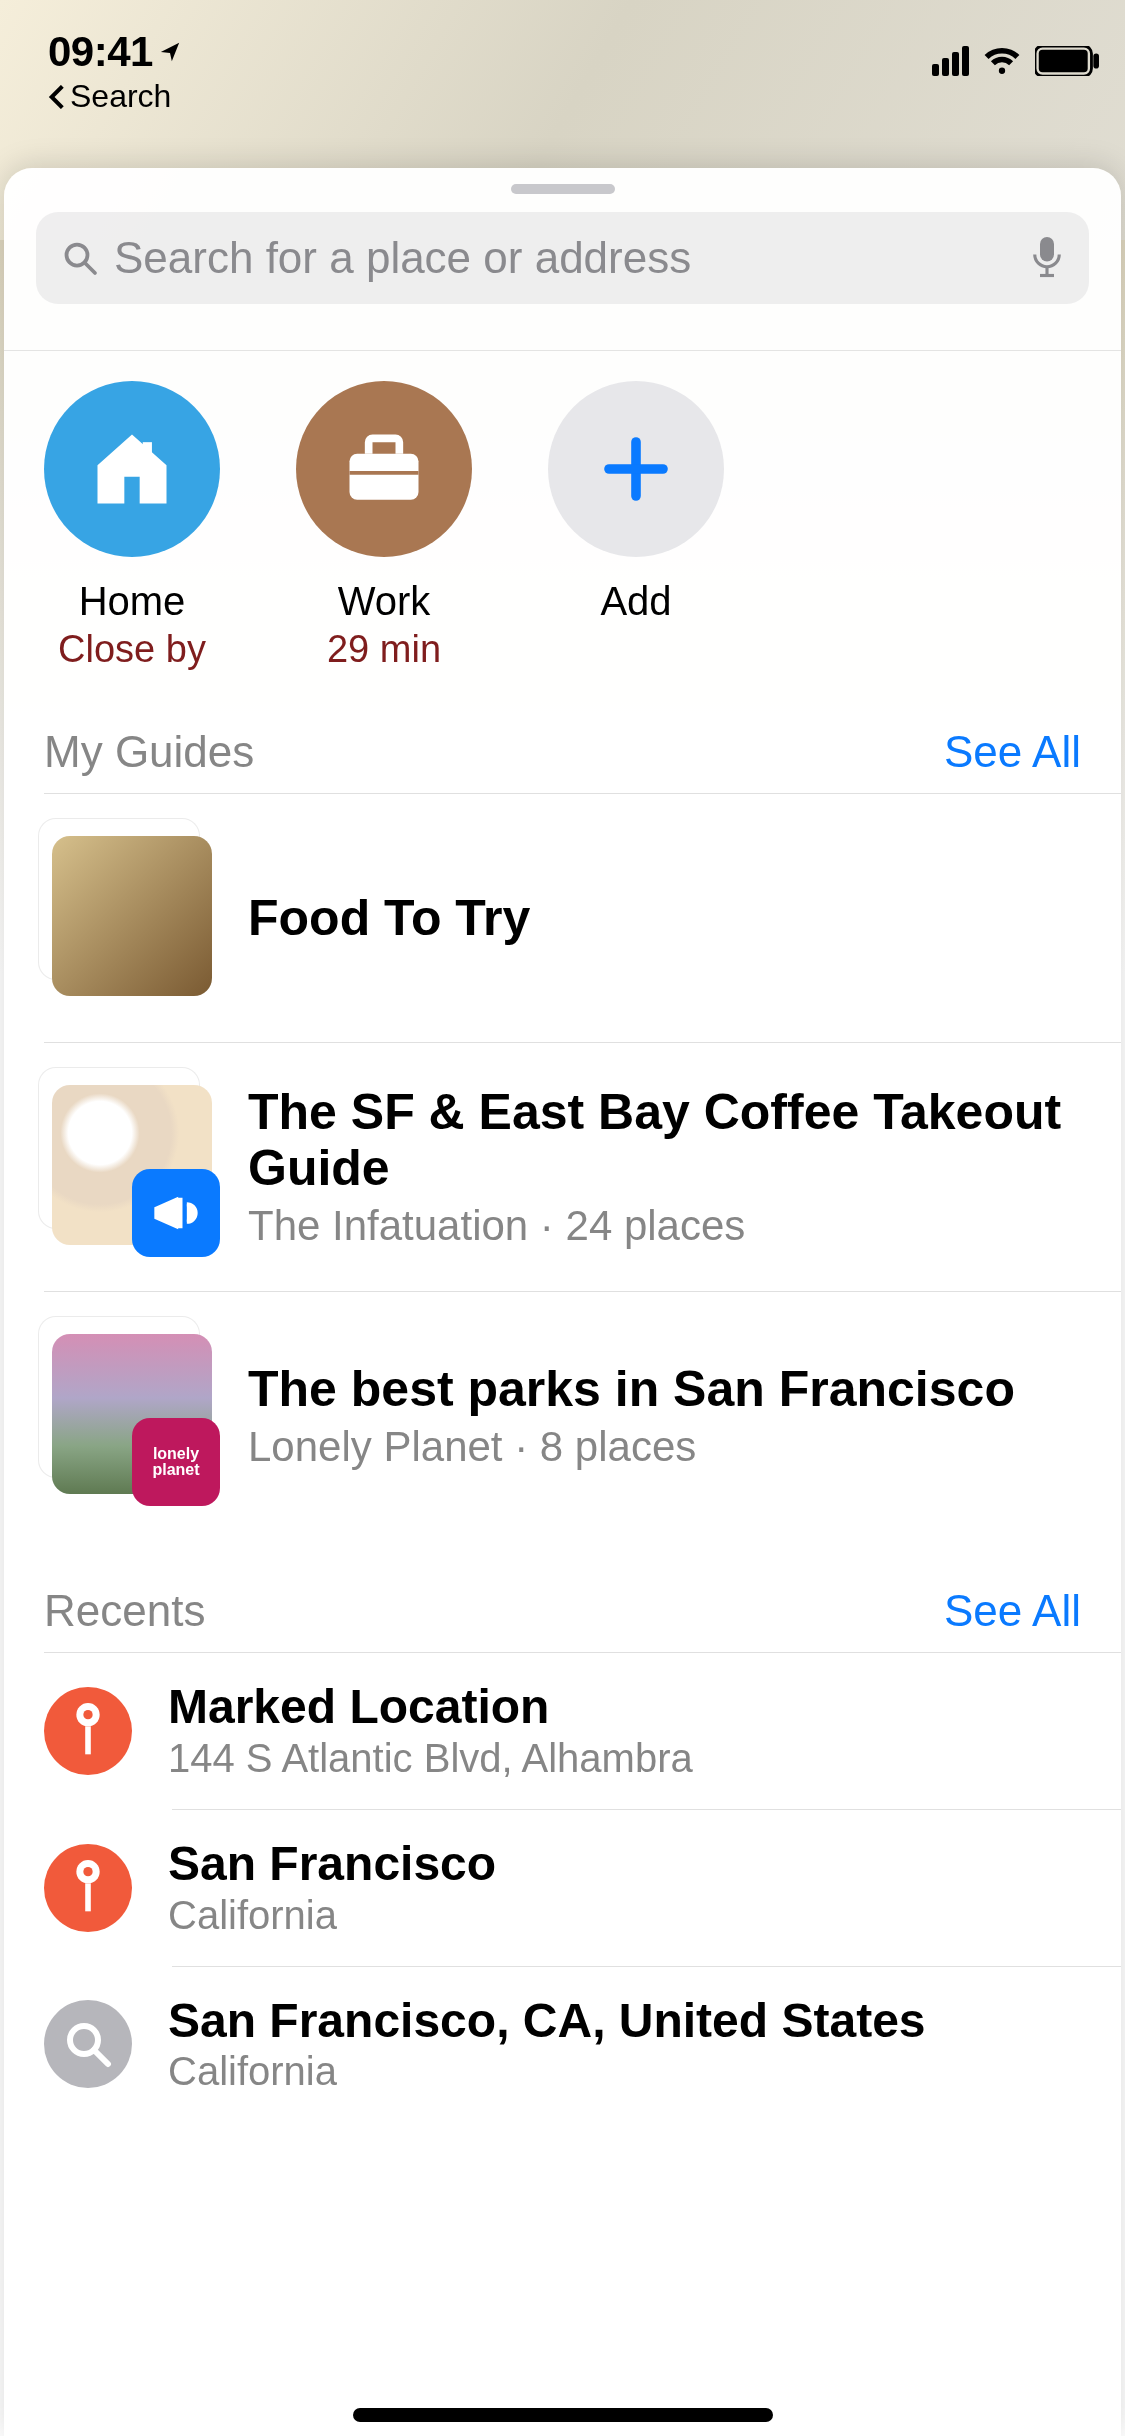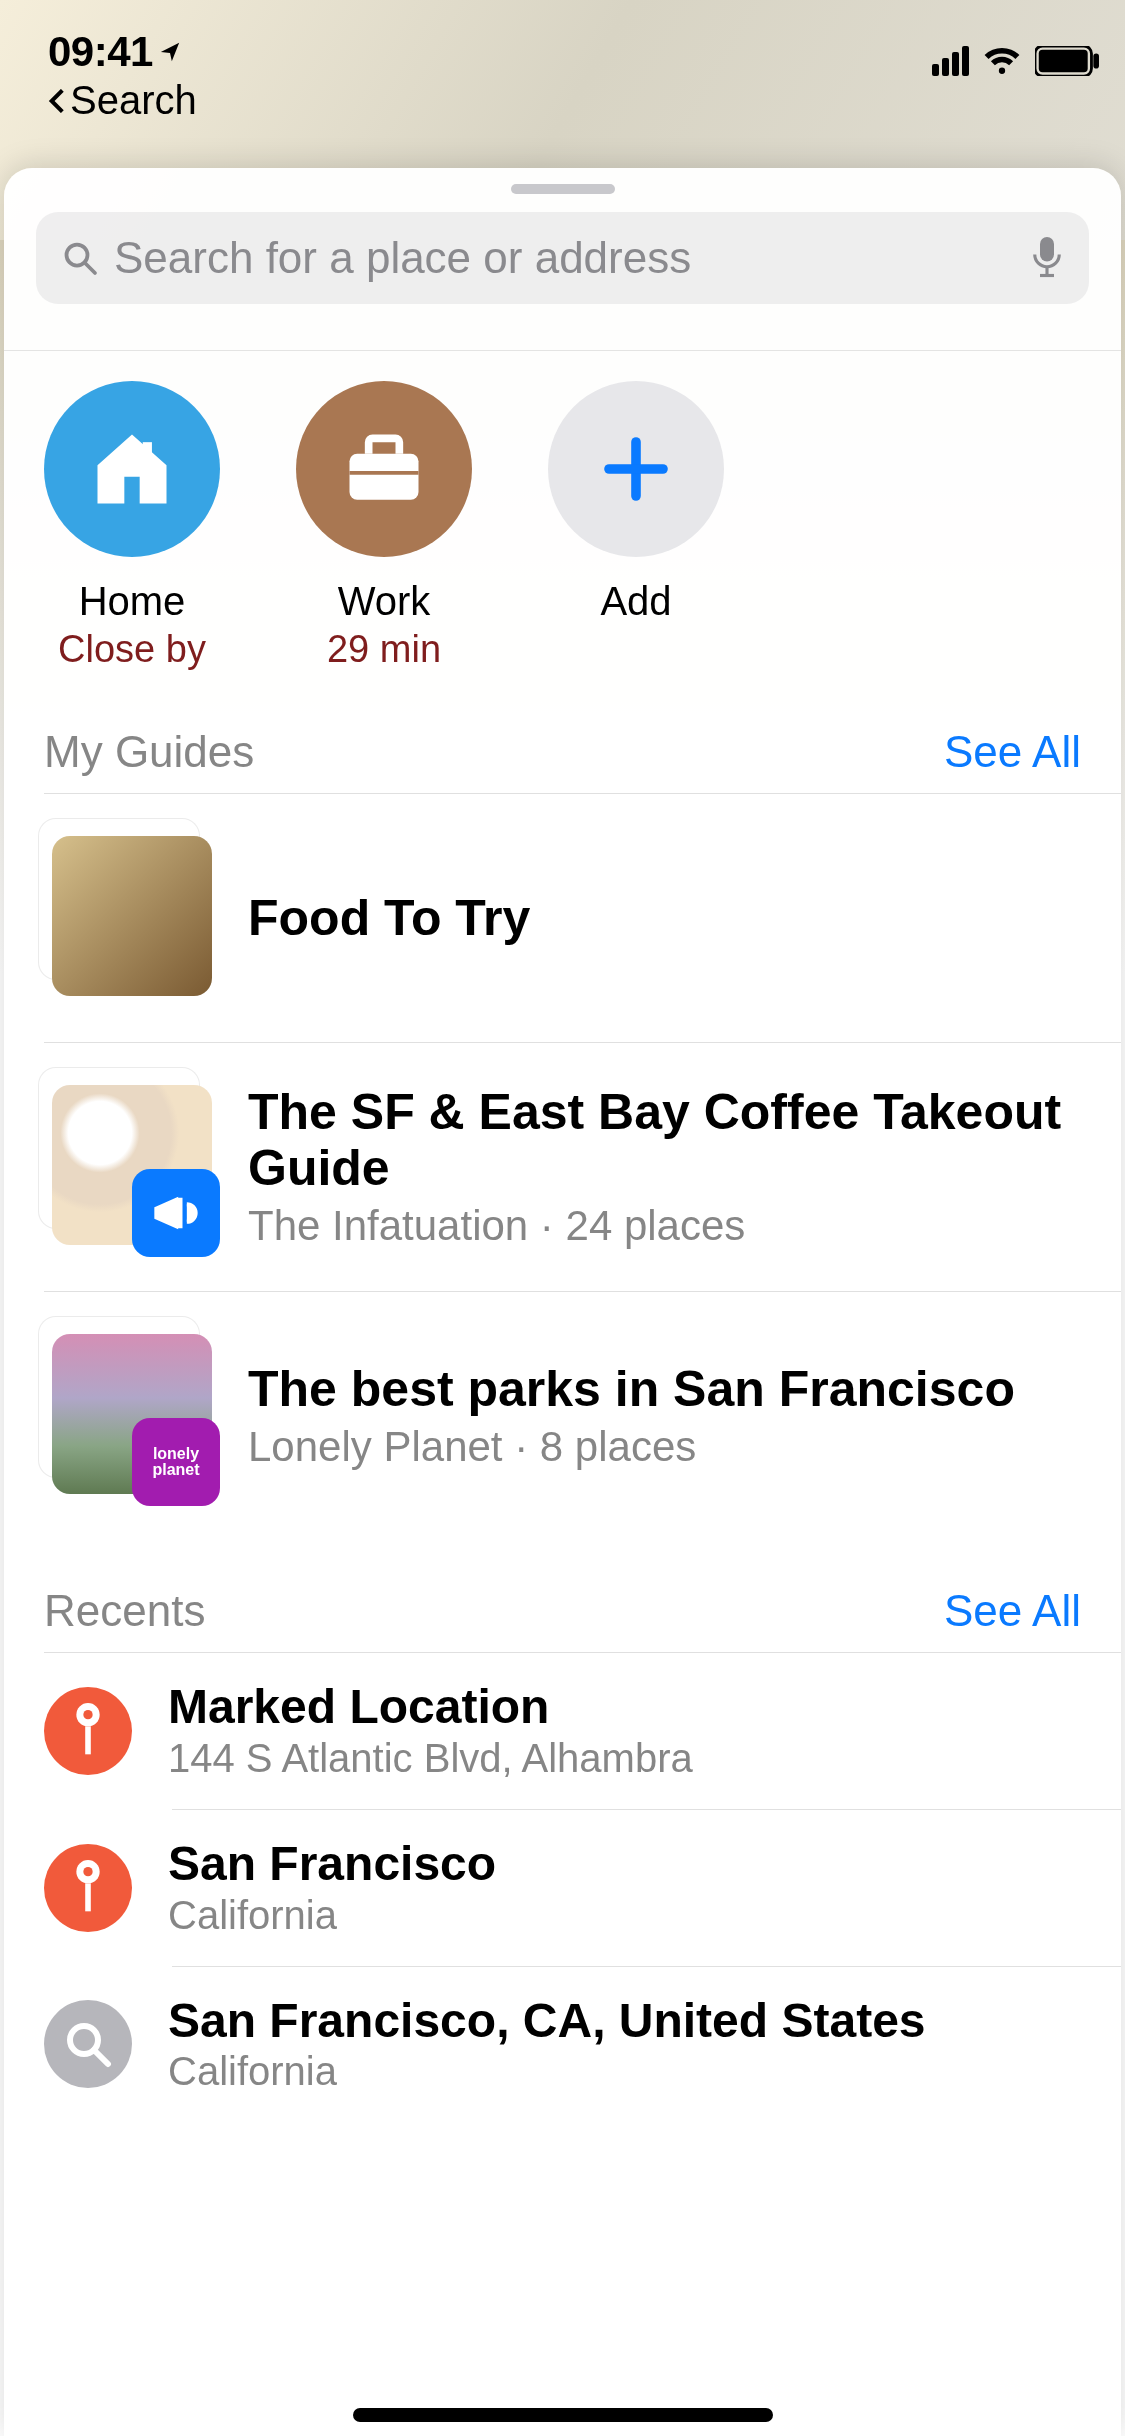--- a/index.html
+++ b/index.html
@@ -18,21 +18,21 @@
       top: 0; left: 0; right: 0;
       height: 140px;
       display: flex;
       align-items: flex-start;
       justify-content: space-between;
       padding: 28px 26px 0 48px;
       z-index: 100;
     }
     .status-left { display: flex; flex-direction: column; }
     .status-time { font-size: 42px; font-weight: 700; letter-spacing: -0.5px; display: flex; align-items: center; gap: 6px;}
-    .status-back { font-size: 40px; font-weight: 400; display: flex; align-items: center; gap: 4px; margin-top: 2px;}
+    .status-back { font-size: 32px; font-weight: 400; display: flex; align-items: center; gap: 4px; margin-top: 2px;}
     .status-right { display: flex; align-items: center; gap: 14px; padding-top: 18px;}
 
     .signal-icon { display: flex; align-items: flex-end; gap: 3px; }
     .signal-icon span { width: 7px; background: #000; border-radius: 2px; display: block;}
     .signal-icon span:nth-child(1){ height: 12px; }
     .signal-icon span:nth-child(2){ height: 18px; }
     .signal-icon span:nth-child(3){ height: 24px; }
     .signal-icon span:nth-child(4){ height: 30px; }
 
     .wifi-icon { width: 38px; }
@@ -151,21 +151,21 @@
       position: absolute;
       right: -8px; bottom: -6px;
       width: 88px; height: 88px;
       border-radius: 18px;
       display: flex; align-items: center; justify-content: center;
       color: #fff;
       font-size: 20px;
       font-weight: 600;
     }
     .badge-blue { background: #0a7aff; }
-    .badge-navy { background: #a21caf; }
+    .badge-navy { background: #be185d; }
     .guide-text { flex: 1; }
     .guide-title { font-size: 50px; font-weight: 700; line-height: 1.12; color: #000; }
     .guide-sub { font-size: 42px; color: #868686; margin-top: 6px; }
 
     
     .recent-item {
       display: flex;
       align-items: center;
       gap: 36px;
       padding: 28px 40px 28px 40px;

